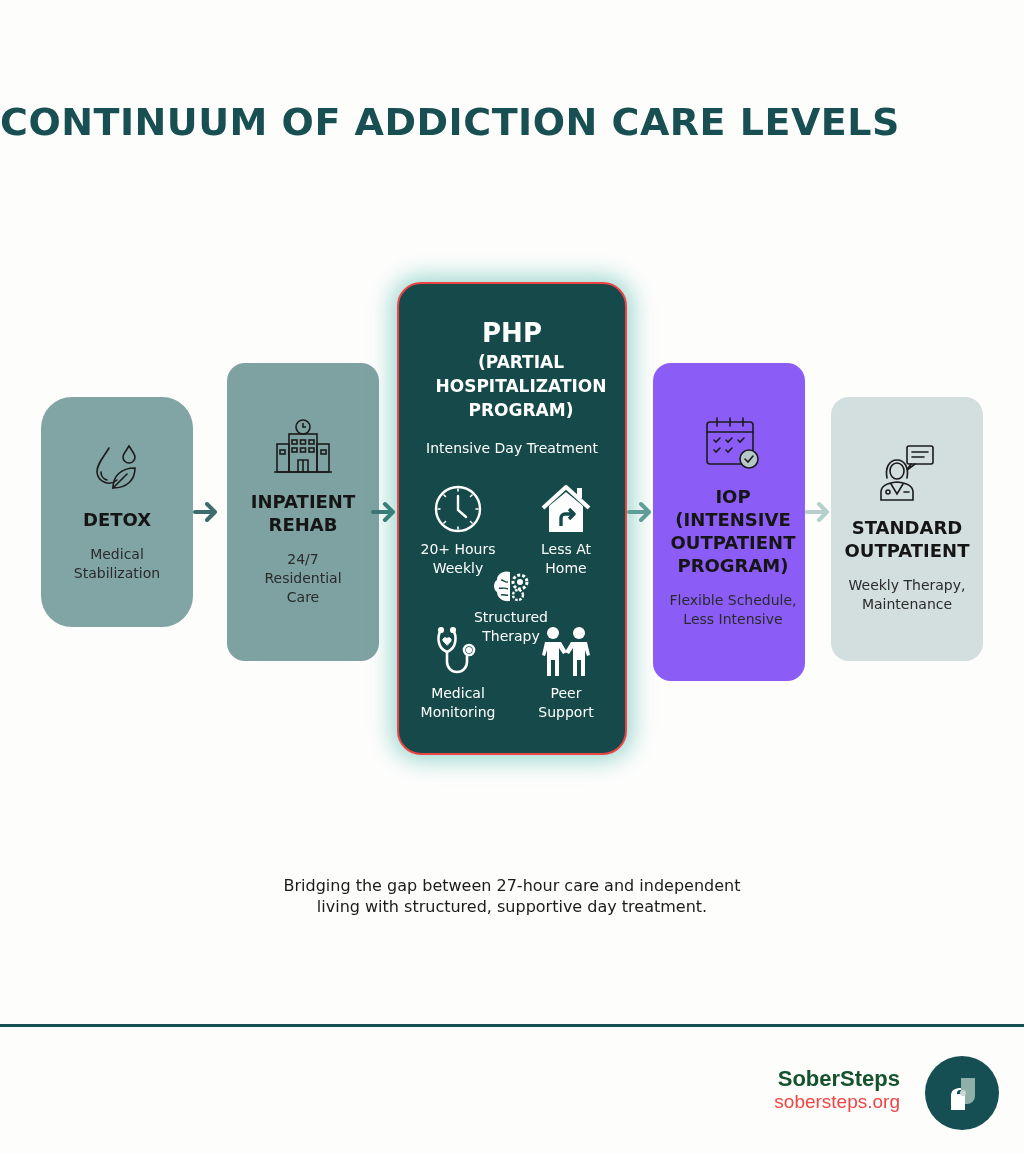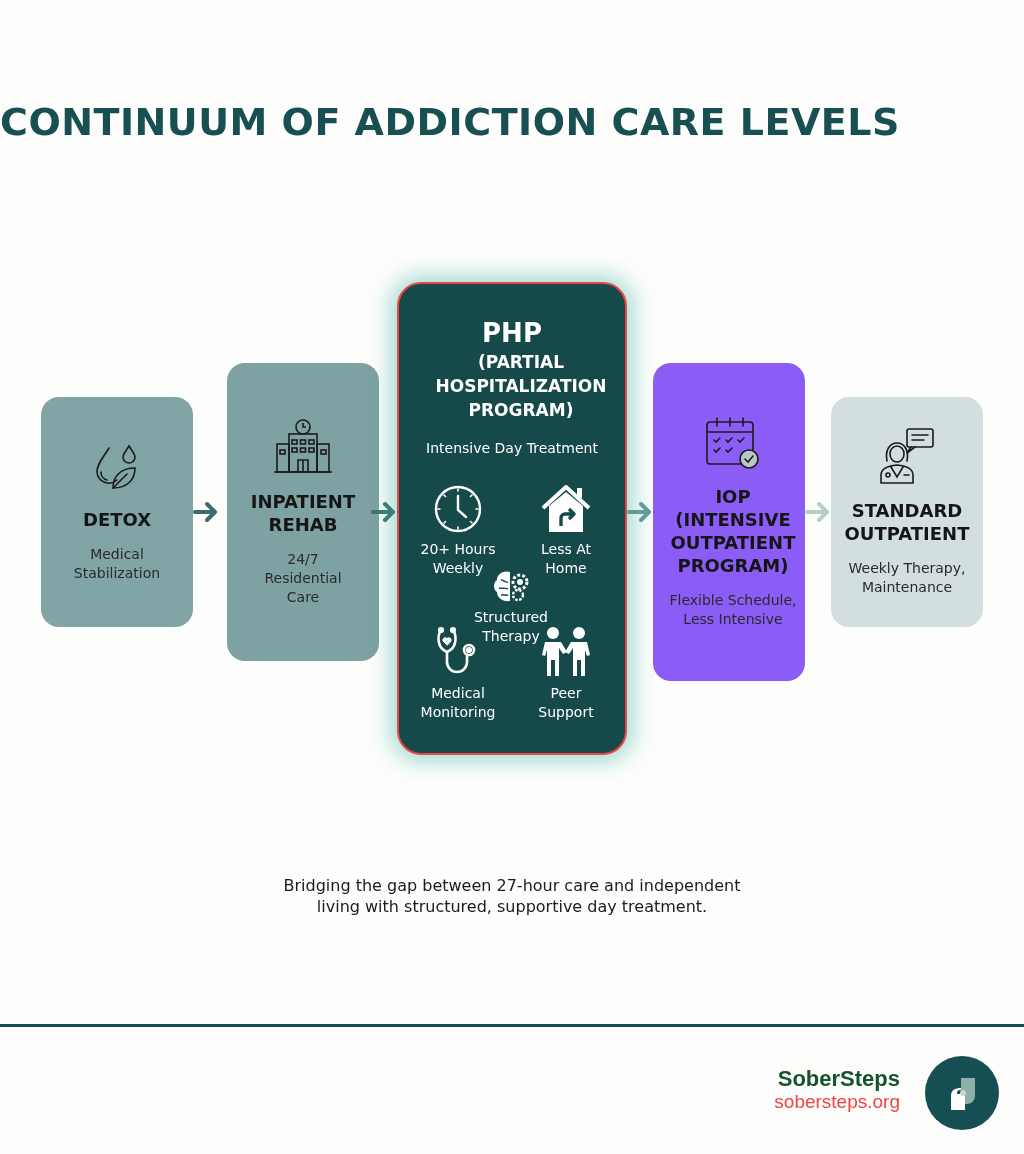--- a/index.html
+++ b/index.html
@@ -12,24 +12,24 @@
     letter-spacing: 0.5px; color: #174f52;
   }
 
   .card {
     position: absolute; border-radius: 18px; text-align: center;
     display: flex; flex-direction: column; align-items: center; justify-content: center;
   }
   .card .ctitle { font-weight: 700; font-size: 18px; line-height: 23px; color: #151515; margin-top: 14px; }
   .card .csub { font-size: 14px; line-height: 19px; color: #2a2a2a; margin-top: 14px; }
 
-  #card-detox { left: 41px; top: 397px; width: 152px; height: 230px; background: #81a5a4; }
+  #card-detox { left: 41px; top: 397px; width: 152px; height: 230px; background: #81a5a4; border-radius: 31px; }
   #card-inpatient { left: 219px; top: 363px; width: 152px; height: 298px; background: #7ea2a1; margin-left: 8px; }
   #card-iop { left: 653px; top: 363px; width: 152px; height: 318px; background: #8b5cf6; padding-left: 8px; }
-  #card-standard { left: 831px; top: 397px; width: 152px; height: 230px; background: #d2dfde; }
+  #card-standard { left: 831px; top: 397px; width: 152px; height: 264px; background: #d2dfde; }
 
   #card-php {
     position: absolute; left: 397px; top: 282px; width: 230px; height: 473px;
     border-radius: 24px; background: #16494a; border: 2px solid #ef4444;
     box-shadow: 0 0 22px 6px rgba(47,174,158,0.45);
     color: #ffffff; text-align: center;
   }
   #card-php .p-title { position: absolute; top: 34px; left: 0; width: 100%; font-weight: 700; font-size: 26px; }
   #card-php .p-full { position: absolute; top: 66px; left: 9px; width: 100%; font-weight: 700; font-size: 17px; line-height: 24px; }
   #card-php .p-sub { position: absolute; top: 156px; left: 0; width: 100%; font-size: 14px; }

